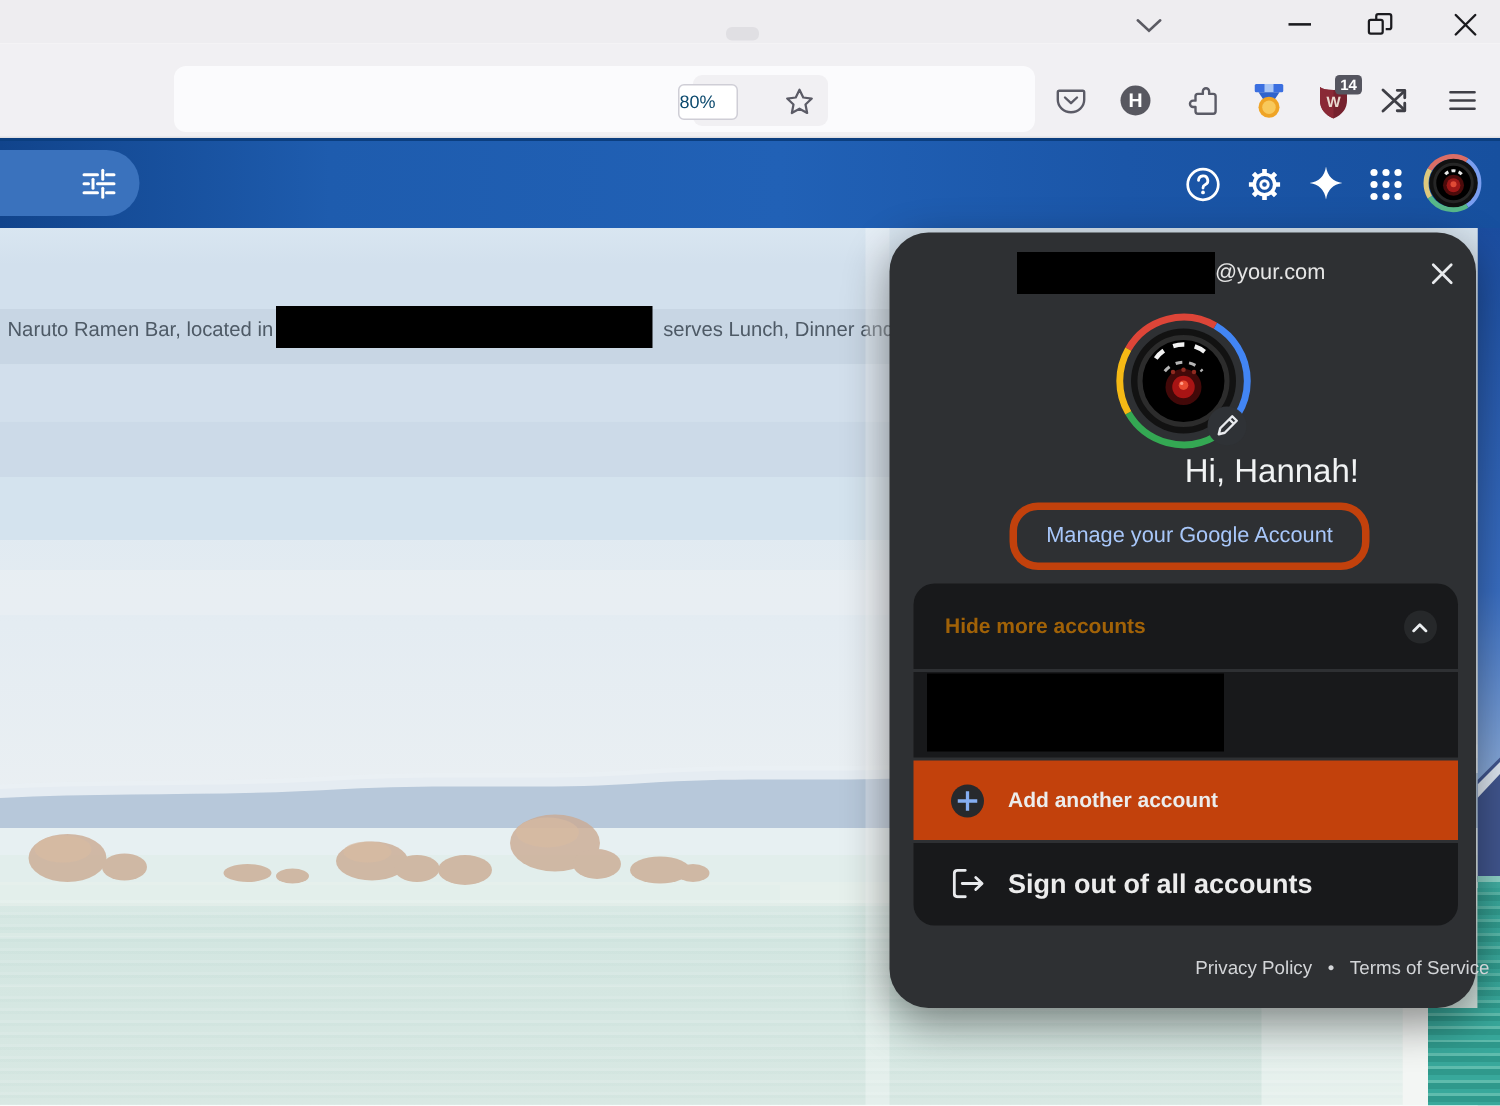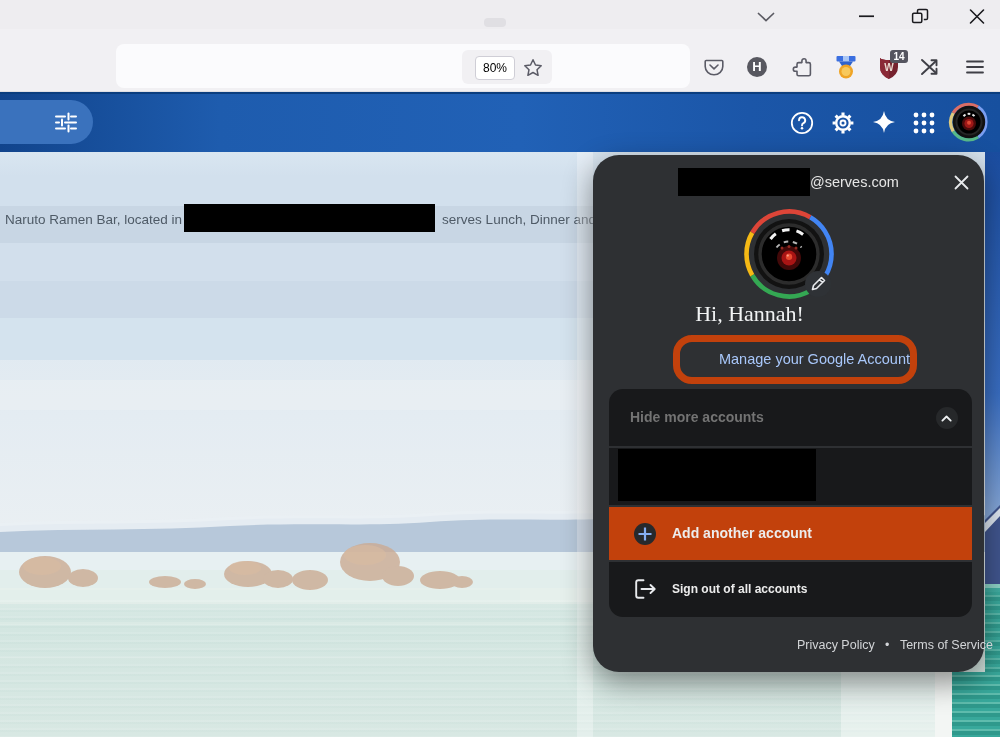--- a/index.html
+++ b/index.html
@@ -16,21 +16,21 @@
     <rect x="859" y="15.4" width="15" height="1.7" fill="#1b1b1f"></rect>
     <path d="M917.5 13.2 v-2.4 q0-1.3 1.3-1.3 h7.4 q1.3 0 1.3 1.3 v7.4 q0 1.3-1.3 1.3 h-2.4" fill="none" stroke="#1b1b1f" stroke-width="1.5"></path>
     <rect x="912.6" y="13.2" width="9.2" height="9.2" rx="1.2" fill="none" stroke="#1b1b1f" stroke-width="1.5"></rect>
     <path d="M970.5 10 L983.5 23 M983.5 10 L970.5 23" stroke="#1b1b1f" stroke-width="1.6" stroke-linecap="round"></path>
   </svg>
 
   <div class="abs" style="left:0;top:29px;width:1000px;height:63px;background:#f1f0f3;border-bottom:1px solid #e0dfe3;box-sizing:border-box;"></div>
   <div class="abs" style="left:116px;top:44px;width:574px;height:44px;background:#fbfbfd;border-radius:8px;"></div>
   <div class="abs" style="left:462px;top:50px;width:90px;height:34px;background:#f1f0f3;border-radius:6px;"></div>
   <div class="abs" style="left:484px;top:18px;width:22px;height:9px;background:#e0dfe3;border-radius:4px;"></div>
-  <div class="abs" style="left:475px;top:56px;width:38px;height:22px;background:#fff;border:1px solid #cfced6;border-radius:4px;font-size:12px;color:#000000;text-align:center;line-height:22px;">80%</div>
+  <div class="abs" style="left:452px;top:56px;width:38px;height:22px;background:#fff;border:1px solid #cfced6;border-radius:4px;font-size:12px;color:#0c4a6e;line-height:22px;">80%</div>
 
   <svg class="abs" style="left:523px;top:58px" width="20" height="20" viewBox="0 0 20 20">
     <path d="M10 1.8 l2.5 5.2 5.7 .7 -4.2 4 1.1 5.6 -5.1-2.8 -5.1 2.8 1.1-5.6 -4.2-4 5.7-.7 z" fill="none" stroke="#5b5b66" stroke-width="1.5" stroke-linejoin="round"></path>
   </svg>
 
   <svg class="abs" style="left:703px;top:56px" width="22" height="22" viewBox="0 0 22 22">
     <path d="M3.2 4.5 h15.6 q1 0 1 1 v5 a8.8 8.3 0 0 1 -17.6 0 v-5 q0-1 1-1 z" fill="none" stroke="#5b5b66" stroke-width="1.6"></path>
     <path d="M7 9 l4 3.8 4-3.8" fill="none" stroke="#5b5b66" stroke-width="1.6" stroke-linecap="round" stroke-linejoin="round"></path>
   </svg>
 
@@ -230,21 +230,21 @@
     </svg>
   </div>
   <div class="abs" style="left:935px;top:672px;width:17px;height:65px;background:#f3f6f4;"></div>
   <div class="abs" style="left:985px;top:592px;width:15px;height:80px;background:repeating-linear-gradient(180deg,#38a89b 0 3px,#5fbcad 3px 5px,#2f998c 5px 9px);opacity:.85;"></div>
   <div class="abs" style="left:952px;top:672px;width:48px;height:65px;background:repeating-linear-gradient(180deg,#38a89b 0 3px,#5fbcad 3px 5px,#2f998c 5px 9px);"></div>
   <div class="abs" style="left:841px;top:672px;width:94px;height:65px;background:rgba(255,255,255,.38);"></div>
 
   <div class="abs" id="panel" style="left:593px;top:155px;width:391px;height:517px;background:#2e3033;border-radius:26px;box-shadow:0 10px 30px rgba(0,0,0,.45);">
 
     <div class="abs" style="left:85px;top:13px;width:132px;height:28px;background:#000;"></div>
-    <div class="abs" style="left:217px;top:13px;height:28px;line-height:28px;font-size:14.5px;color:#e6e6e6;">@serves.com</div>
+    <div class="abs" style="left:217px;top:13px;height:28px;line-height:28px;font-size:14.5px;color:#e6e6e6;">@your.com</div>
     <svg class="abs" style="left:361px;top:20px" width="15" height="15" viewBox="0 0 15 15">
       <path d="M1.5 1.5 L13.5 13.5 M13.5 1.5 L1.5 13.5" stroke="#e8eaed" stroke-width="1.8" stroke-linecap="round"></path>
     </svg>
 
     <svg class="abs" style="left:146px;top:49px" width="100" height="100" viewBox="0 0 100 100">
       <g fill="none" stroke-width="4.6">
         <path d="M13.2 28.75 A42.5 42.5 0 0 1 71.3 13.2" stroke="#dd4538"></path>
         <path d="M71.3 13.2 A42.5 42.5 0 0 1 71.3 86.8" stroke="#4285f4"></path>
         <path d="M71.3 86.8 A42.5 42.5 0 0 1 13.2 71.25" stroke="#34a853"></path>
         <path d="M13.2 71.25 A42.5 42.5 0 0 1 13.2 28.75" stroke="#f5b915"></path>
@@ -257,47 +257,47 @@
       <circle cx="48.8" cy="51.6" r="1.1" fill="#ff9d88"></circle>
       <circle cx="43" cy="44" r="1.5" fill="#8f2a20"></circle>
         <circle cx="50" cy="42.5" r="1.5" fill="#8f2a20"></circle>
         <circle cx="57" cy="44" r="1.5" fill="#8f2a20"></circle>
       <path d="M31.5 35 a23 23 0 0 1 37 0" stroke="#f2f2f2" stroke-width="3" fill="none" stroke-dasharray="7.5 7"></path>
       <path d="M37.5 43.5 a16 16 0 0 1 25 0" stroke="#d5d5d5" stroke-width="2" fill="none" stroke-dasharray="4.5 4.5" opacity=".85"></path>
       <circle cx="79" cy="80" r="13" fill="#2f3236"></circle>
       <path d="M73.5 85.5 l1-4 8-8 3 3 -8 8 -4 1 z M80.5 75.5 l3 3" fill="none" stroke="#e8eaed" stroke-width="1.6" stroke-linejoin="round"></path>
     </svg>
 
-    <div class="abs" style="left:0;top:146px;width:313px;text-align:center;font-size:22px;color:#f1f3f4;font-family:Liberation Serif, serif;">Hi, Hannah!</div>
-
-    <div class="abs" style="left:80px;top:180px;width:230px;height:35px;border:7px solid #c2410c;border-radius:19px;color:#a8c7fa;font-size:14.5px;text-align:right;line-height:35px;">Manage your Google Account</div>
+    <div class="abs" style="left:0;top:146px;width:313px;text-align:right;font-size:22px;color:#f1f3f4;">Hi, Hannah!</div>
+
+    <div class="abs" style="left:80px;top:180px;width:230px;height:35px;border:5px solid #c2410c;border-radius:19px;color:#a8c7fa;font-size:14.5px;text-align:center;line-height:35px;">Manage your Google Account</div>
 
     <div class="abs" style="left:16px;top:234px;width:363px;height:228px;">
       <div class="abs" style="left:0;top:0;width:363px;height:57px;background:#18191b;border-radius:14px 14px 0 0;">
-        <div class="abs" style="left:21px;top:0;height:57px;line-height:57px;font-size:14px;font-weight:bold;color:#737373;">Hide more accounts</div>
+        <div class="abs" style="left:21px;top:0;height:57px;line-height:57px;font-size:14px;font-weight:bold;color:#a16207;">Hide more accounts</div>
         <div class="abs" style="left:327px;top:18px;width:22px;height:22px;border-radius:50%;background:#26282a;"></div>
         <svg class="abs" style="left:332px;top:26px" width="12" height="7.5" viewBox="0 0 13 8">
           <path d="M1.5 6 L6 1.6 L10.5 6" fill="none" stroke="#eceff1" stroke-width="2" stroke-linecap="round" stroke-linejoin="round"></path>
         </svg>
       </div>
       <div class="abs" style="left:0;top:59px;width:363px;height:57px;background:#18191b;">
         <div class="abs" style="left:9px;top:1px;width:198px;height:52px;background:#000;"></div>
       </div>
       <div class="abs" style="left:0;top:118px;width:363px;height:53px;background:#c2410c;">
         <div class="abs" style="left:25px;top:16px;width:22px;height:22px;border-radius:50%;background:#27292c;"></div>
         <svg class="abs" style="left:29px;top:20px" width="14" height="14" viewBox="0 0 14 14">
           <path d="M7 0.5 V13.5 M0.5 7 H13.5" stroke="#85aef2" stroke-width="2.2"></path>
         </svg>
         <div class="abs" style="left:63px;top:0;height:53px;line-height:53px;font-size:14px;font-weight:bold;color:#ececec;">Add another account</div>
       </div>
       <div class="abs" style="left:0;top:173px;width:363px;height:55px;background:#18191b;border-radius:0 0 14px 14px;">
         <svg class="abs" style="left:26px;top:17px" width="24" height="20" viewBox="0 0 24 20">
           <path d="M8.5 1.2 H3.3 q-2.1 0-2.1 2.1 v13.4 q0 2.1 2.1 2.1 h5.2" fill="none" stroke="#e8eaed" stroke-width="1.9" stroke-linecap="round"></path>
           <path d="M6.5 10 H19.5 M15.5 6 L19.7 10 L15.5 14" fill="none" stroke="#e8eaed" stroke-width="1.9" stroke-linecap="round" stroke-linejoin="round"></path>
         </svg>
-        <div class="abs" style="left:63px;top:0;height:55px;line-height:55px;font-size:12px;font-weight:bold;color:#ececec;">Sign out of all accounts</div>
+        <div class="abs" style="left:63px;top:0;height:55px;line-height:55px;font-size:18px;font-weight:bold;color:#ececec;">Sign out of all accounts</div>
       </div>
     </div>
 
     <div class="abs" style="left:9px;top:483px;width:391px;text-align:right;font-size:12.5px;color:#d3d5d8;">Privacy Policy&nbsp;&nbsp;&nbsp;•&nbsp;&nbsp;&nbsp;Terms of Service</div>
   </div>
 
 </div>
 
 </body></html>

